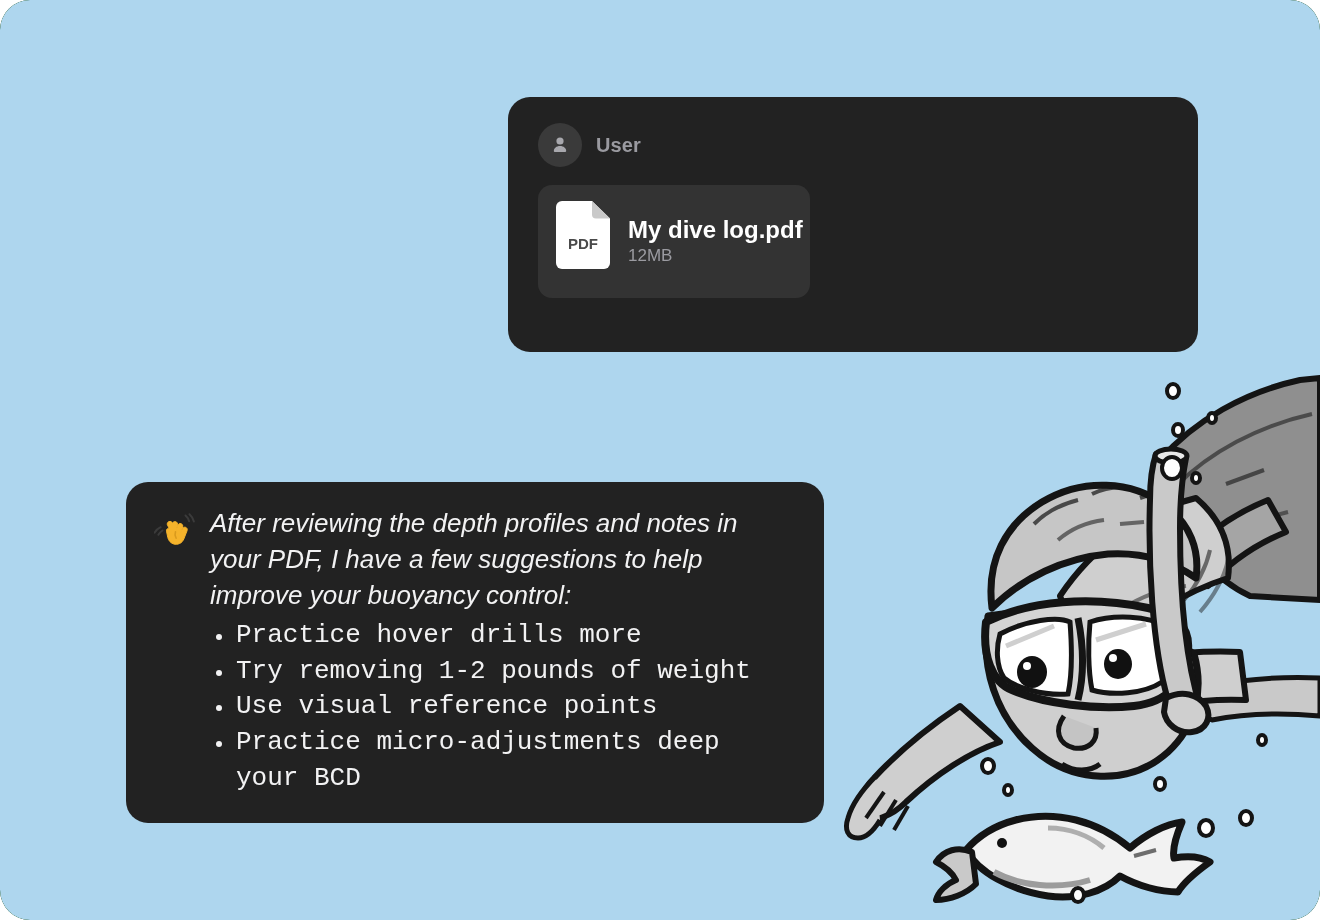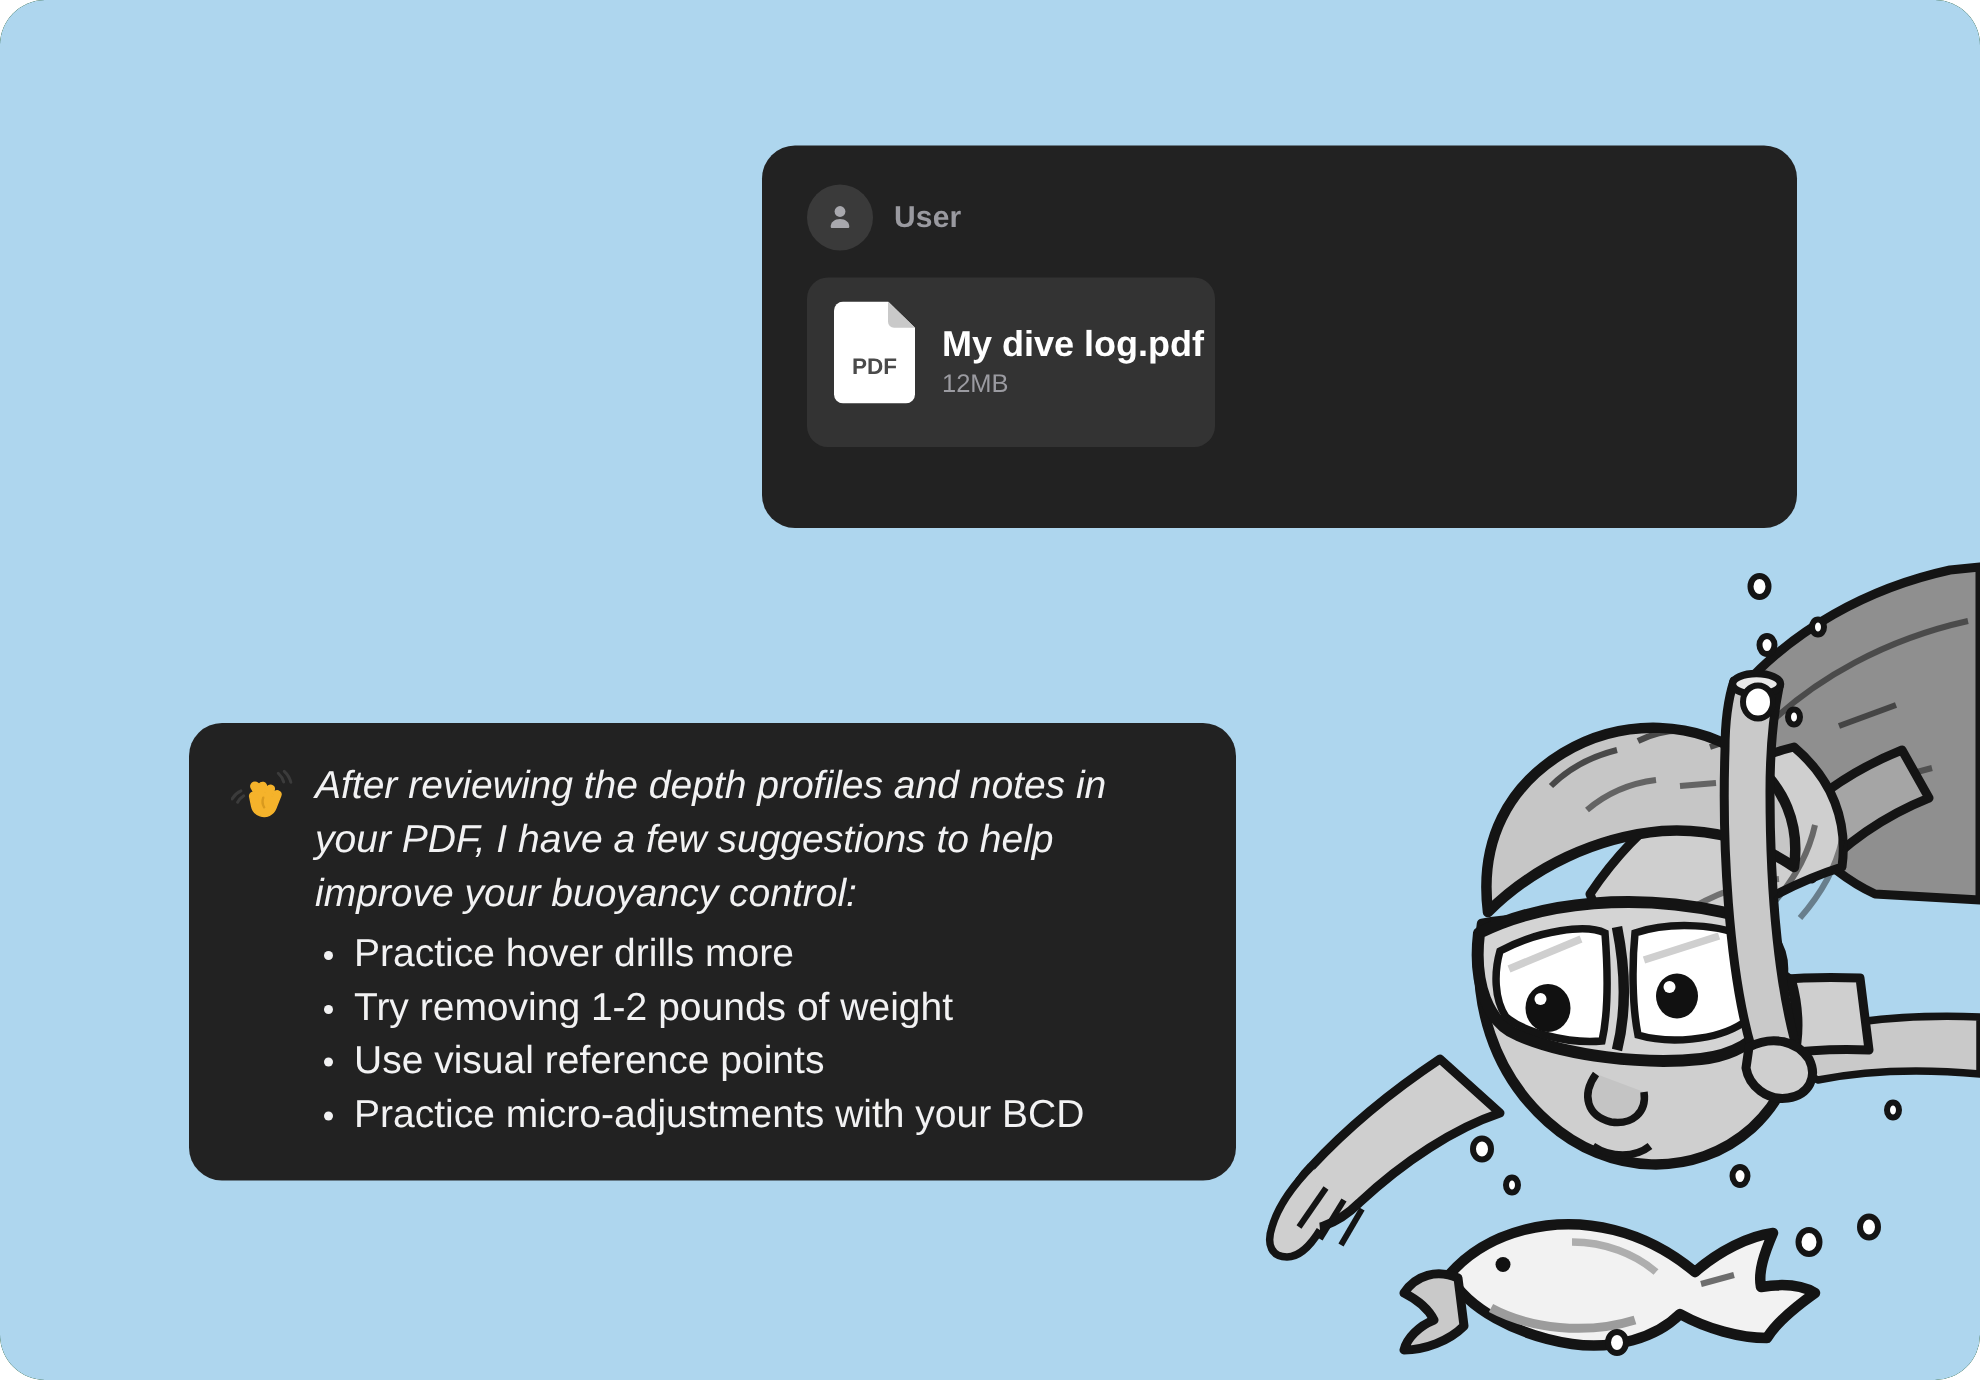--- a/index.html
+++ b/index.html
@@ -134,20 +134,21 @@
     list-style:none;
     margin-top:4px;
     padding-left:56px;
   }
   .suggestion-list li {
     position:relative;
     color:#f2f2f3;
     font-size:26px;
     line-height:1.38;
     padding-left:26px;
+    font-family:Liberation Mono, monospace;
   }
   .suggestion-list li::before {
     content:"";
     position:absolute;
     left:6px; top:16px;
     width:6px; height:6px;
     border-radius:50%;
     background:#f2f2f3;
   }
 </style>
@@ -323,17 +324,17 @@
           <path d="M21.5 21.8c-.8 2.2-.6 4.4.6 6.4" fill="none" stroke="#d99a1e" stroke-width="1.6" stroke-linecap="round"></path>
         </svg>
       </span>
       <p class="assistant-intro">After reviewing the depth profiles and notes in your PDF, I have a few suggestions to help improve your buoyancy control:</p>
     </div>
 
     <ul class="suggestion-list">
       <li>Practice hover drills more</li>
       <li>Try removing 1-2 pounds of weight</li>
       <li>Use visual reference points</li>
-      <li>Practice micro-adjustments with your BCD</li>
+      <li>Practice micro-adjustments deep your BCD</li>
     </ul>
   </div>
 
 </div>
 
 </body></html>

